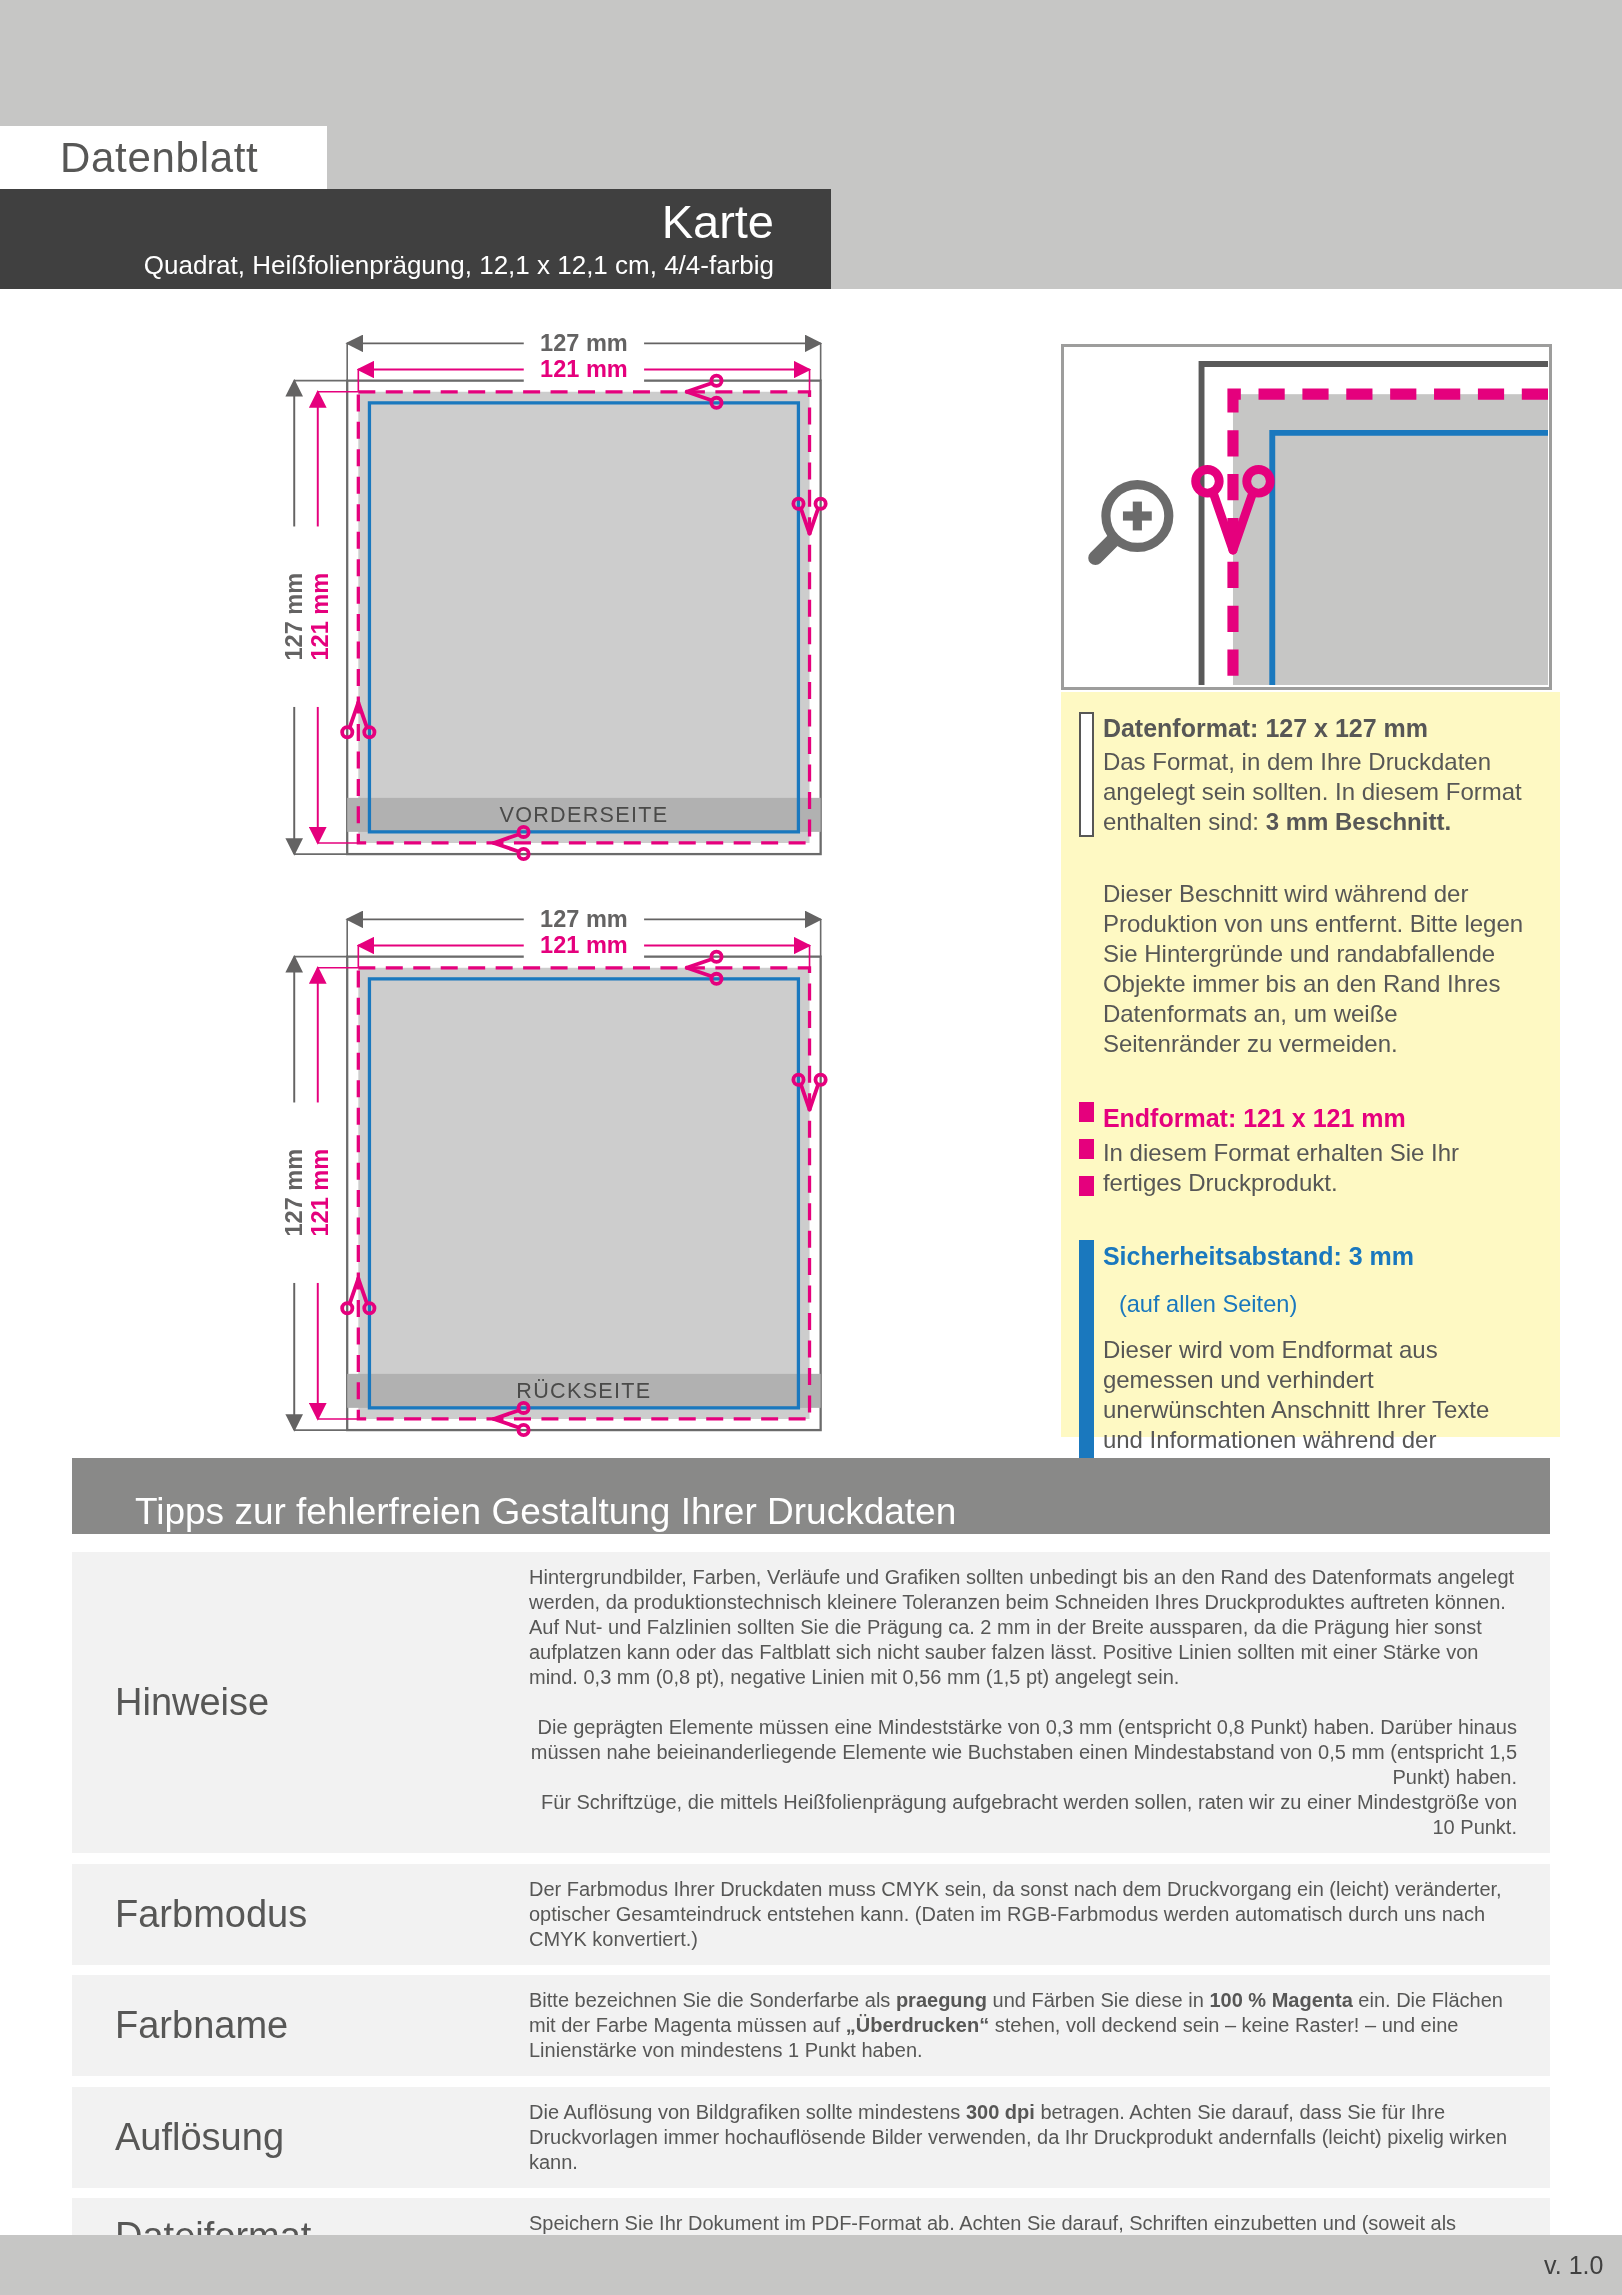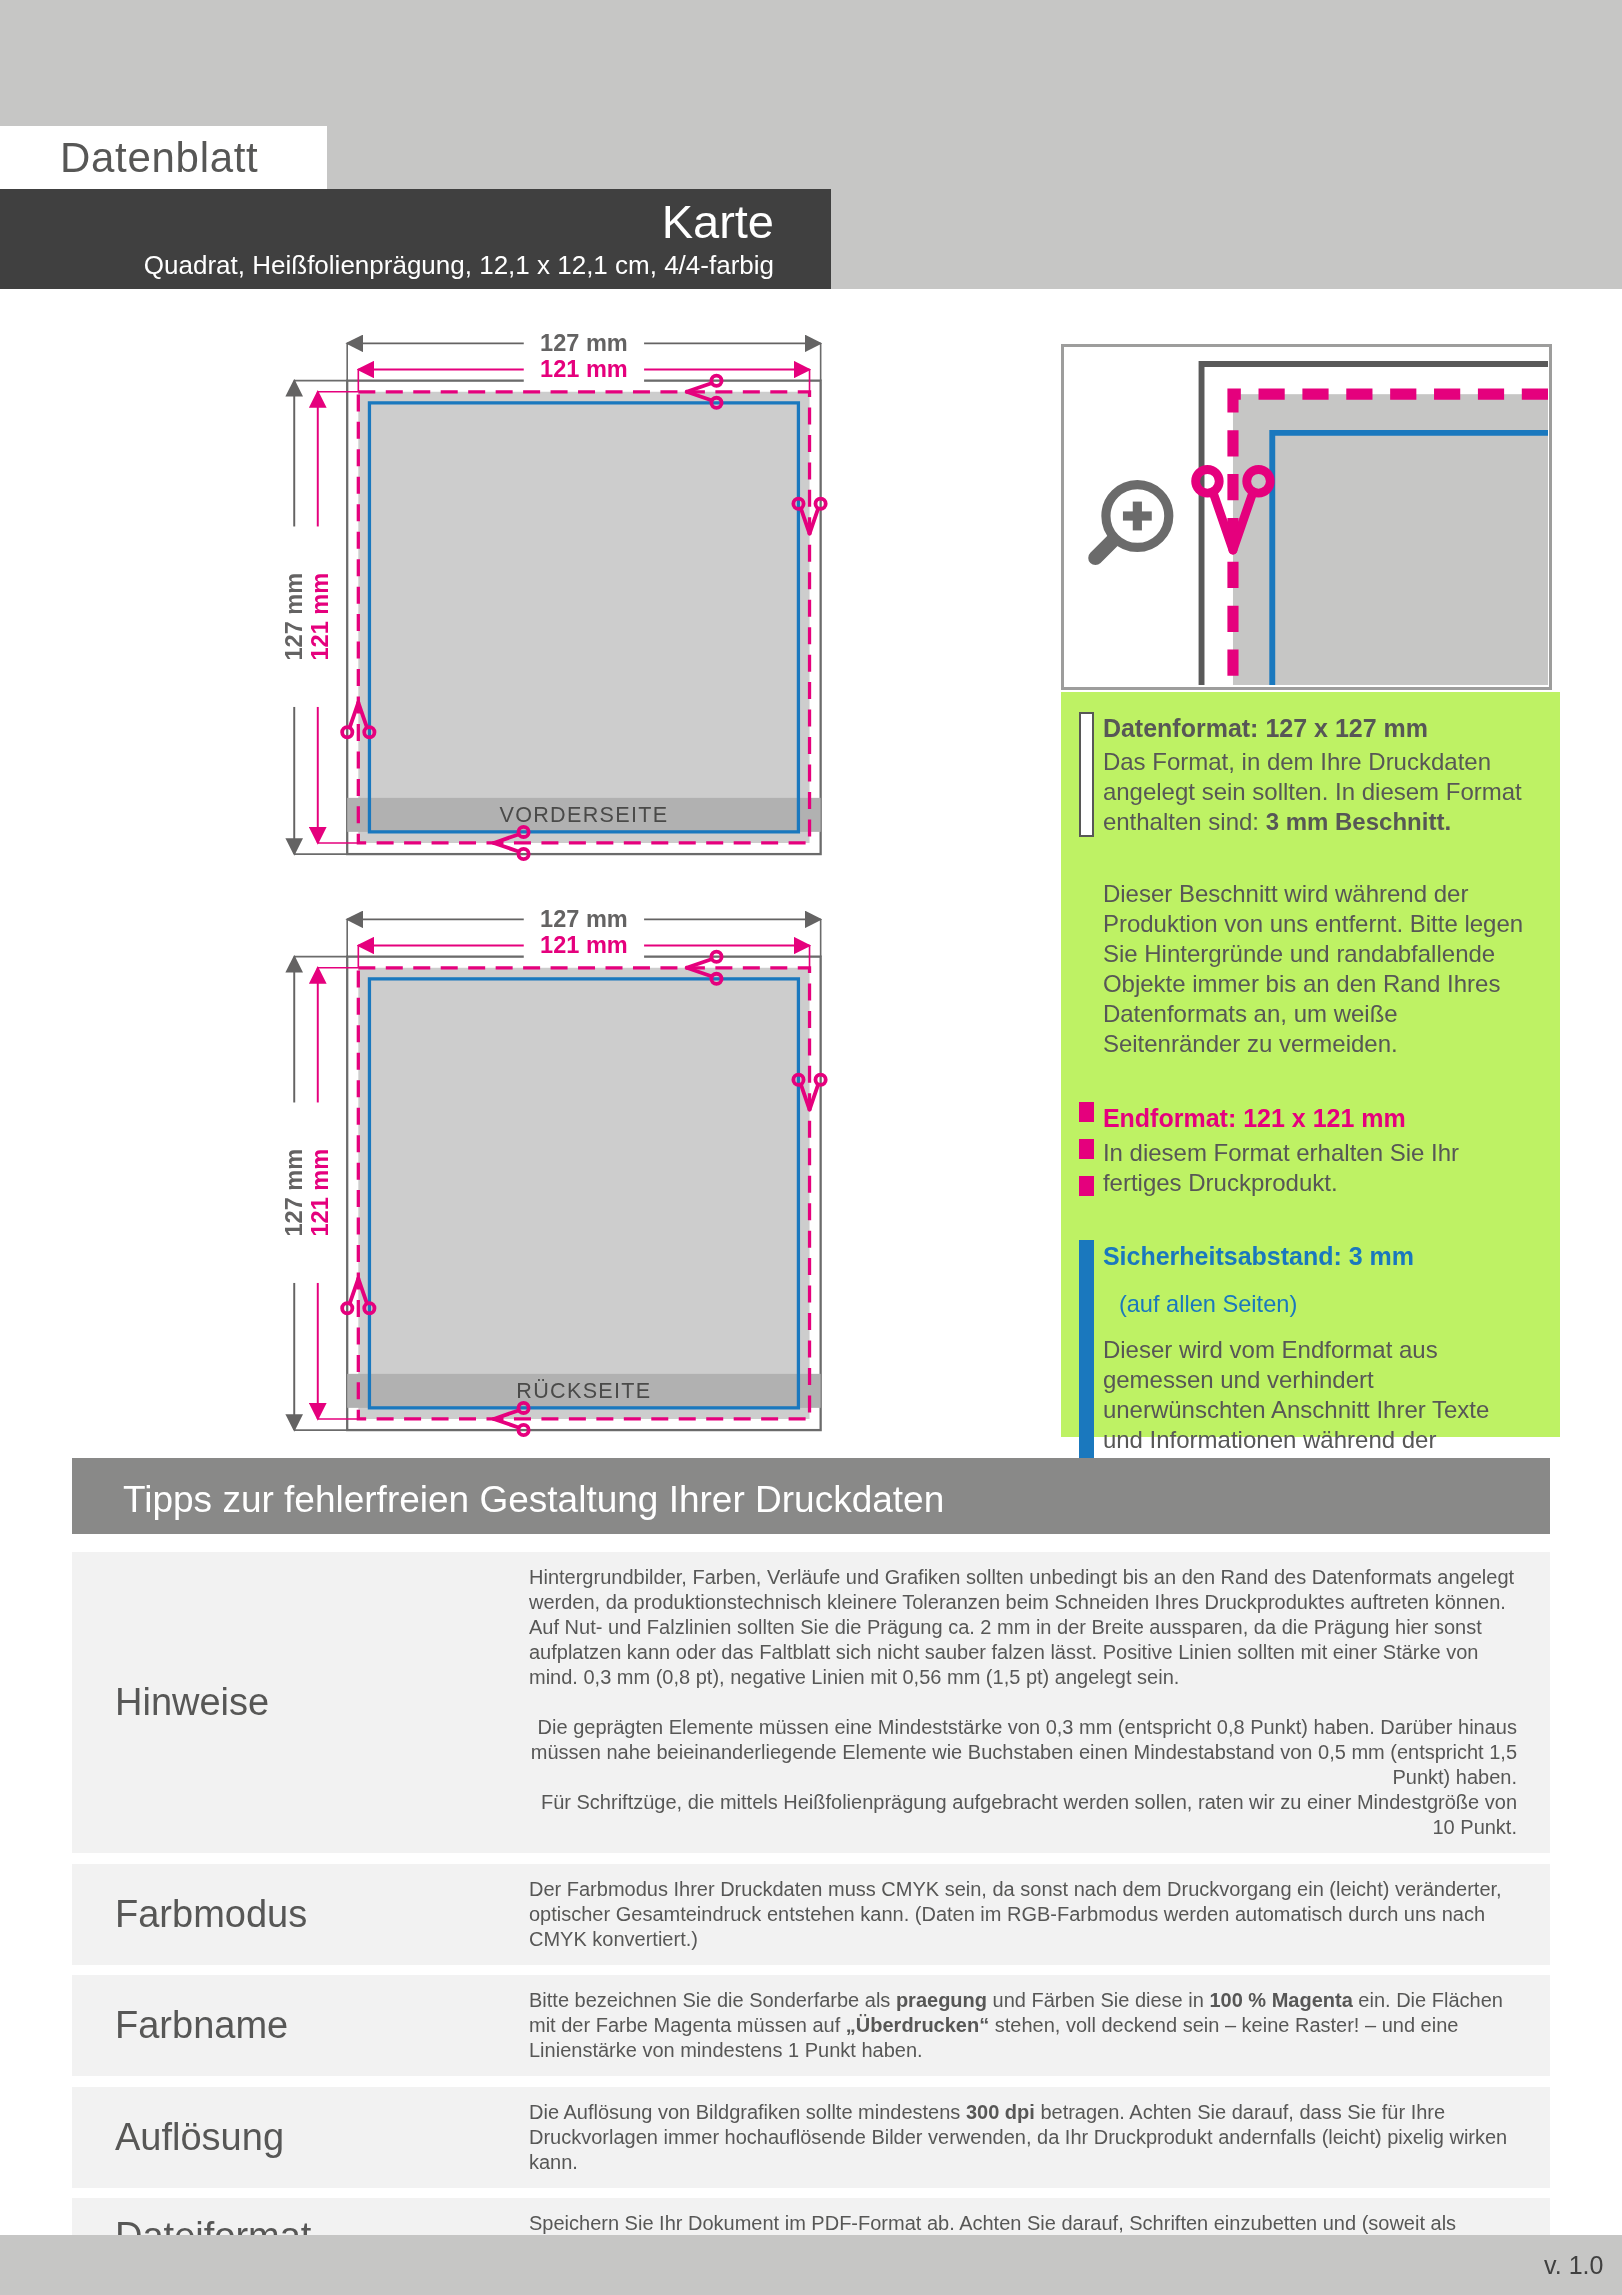--- a/index.html
+++ b/index.html
@@ -19,38 +19,38 @@
   
   svg .dim{font-size:36px;font-weight:bold;}
   svg .dim.g{fill:#646363;}
   svg .dim.m{fill:#e5007d;}
   svg .band-label{font-size:33px;letter-spacing:2px;fill:#4a4a49;}
   svg text{font-family:"Liberation Sans", sans-serif;}
   
   .detail-box{left:1061px;top:344px;width:491px;height:346px;background:#ffffff;
     border:3.9px solid #9d9d9c;box-sizing:border-box;}
   
-  .legend{left:1061px;top:692px;width:499px;height:745px;background:#bef264;
+  .legend{left:1061px;top:692px;width:499px;height:745px;background:#fef9c3;
     box-sizing:border-box;padding:19.6px 29.4px 13px 18.3px;}
   .legend-sec{display:flex;gap:9.2px;}
   .marker{flex:0 0 14.4px;align-self:stretch;}
   .marker.datenformat{background:#ffffff;border:2.6px solid #575756;box-sizing:border-box;}
   .marker.endformat{background:repeating-linear-gradient(to bottom,#e5007d 0 19.6px,transparent 19.6px 37px);}
   .marker.sicherheit{background:#1a78be;}
   .legend h3{margin:0 0 2.6px 0;font-size:25px;line-height:33px;font-weight:bold;color:#575756;}
   .legend .endformat-sec h3{color:#e5007d;}
   .legend .sicherheit-sec h3{color:#1a78be;}
   .legend .sub-blue{font-size:23.6px;line-height:30px;color:#1a78be;margin:16px;}
   .legend p{margin:0;font-size:24px;line-height:30px;color:#575756;}
   .legend .note{margin:42px 0 43px 23.6px;}
   .legend .endformat-sec{margin-bottom:42px;}
   .b{font-weight:bold;}
   
   .tips-bar{left:72px;top:1458px;width:1478px;height:76px;background:#898988;}
-  .tips-bar h2{margin:4px;padding-left:47px;font-size:37px;font-weight:normal;color:#ffffff;line-height:76px;}
+  .tips-bar h2{margin:16px;padding-left:47px;font-size:37px;font-weight:normal;color:#ffffff;line-height:76px;}
   .tips-table{left:72px;top:1552px;width:1478px;}
   .row{background:#f2f2f2;display:flex;margin-bottom:10.5px;align-items:center;}
   .row-label{flex:0 0 457px;box-sizing:border-box;padding-left:43px;font-size:38px;color:#575756;}
   .row-text{flex:1;padding:13px 33px 13px 0;font-size:20px;line-height:25px;color:#575756;}
   .row-text p{margin:0;}
   .row-text p + p{margin-top:25px;text-align:right;}
   
   .footer-bar{left:0;top:2235px;width:1623px;height:61px;background:#c6c6c5;
     display:flex;align-items:center;justify-content:flex-end;padding-right:19.6px;box-sizing:border-box;}
   .footer-bar span{font-size:25px;color:#404040;}

